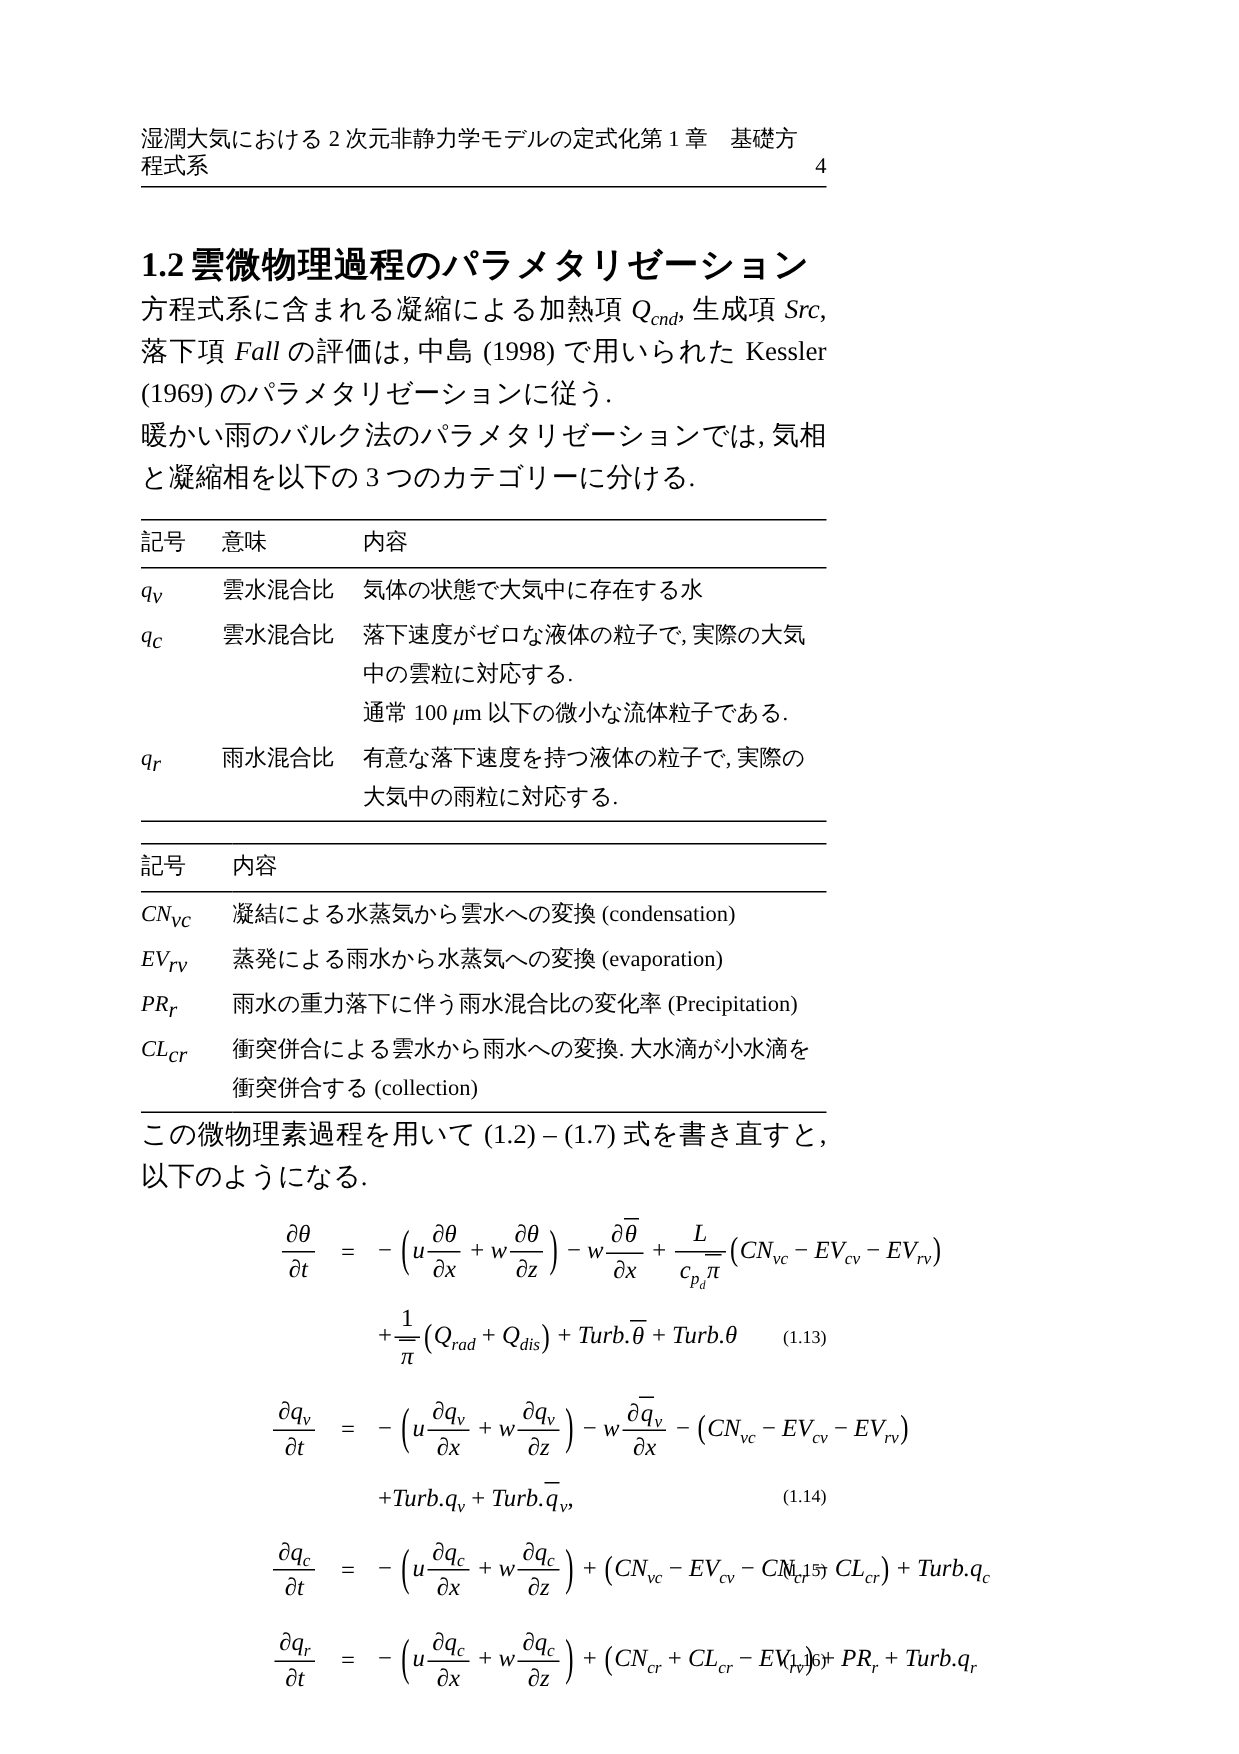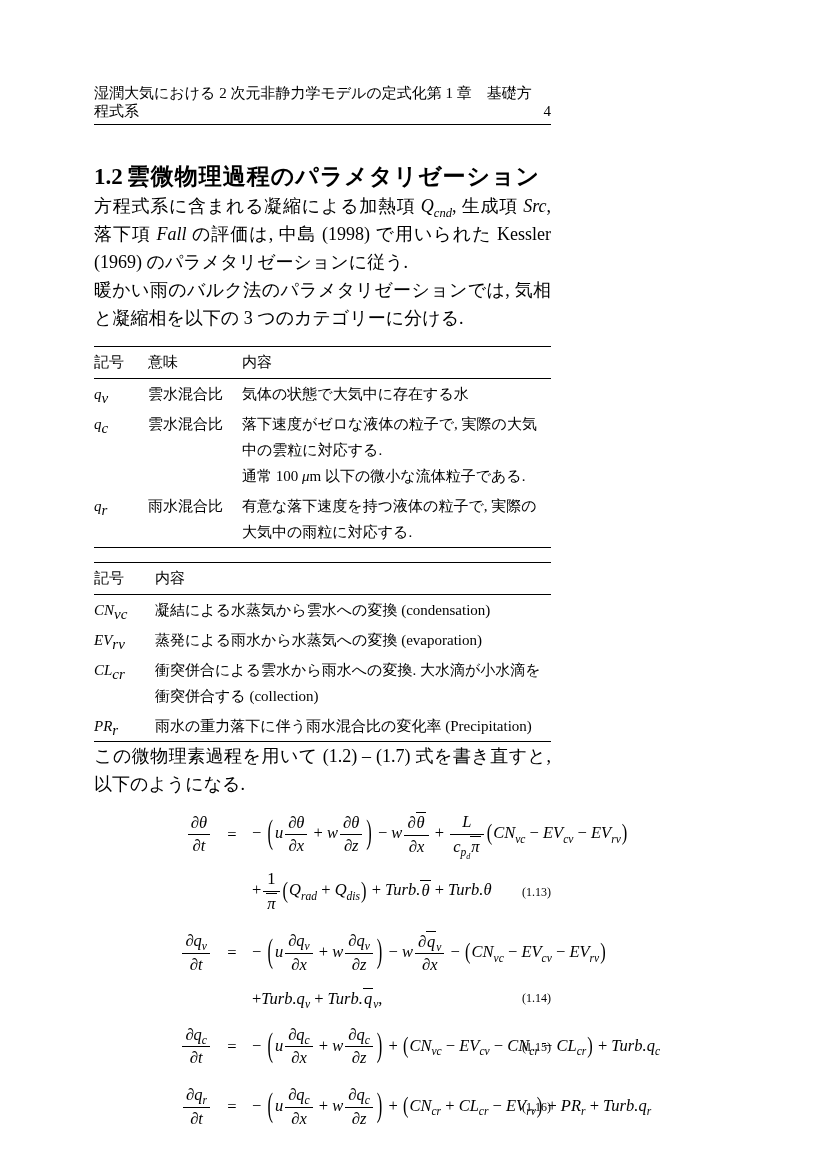--- a/index.html
+++ b/index.html
@@ -122,26 +122,26 @@
     <tbody>
       <tr>
         <td class="sym"><i>CN</i><sub><i>vc</i></sub></td>
         <td>凝結による水蒸気から雲水への変換 (condensation)</td>
       </tr>
       <tr>
         <td class="sym"><i>EV</i><sub><i>rv</i></sub></td>
         <td>蒸発による雨水から水蒸気への変換 (evaporation)</td>
       </tr>
       <tr>
+        <td class="sym"><i>PR</i><sub><i>r</i></sub></td>
+        <td>雨水の重力落下に伴う雨水混合比の変化率 (Precipitation)</td>
+      </tr>
+      <tr>
         <td class="sym"><i>CL</i><sub><i>cr</i></sub></td>
         <td>衝突併合による雲水から雨水への変換. 大水滴が小水滴を衝突併合する (collection)</td>
-      </tr>
-      <tr>
-        <td class="sym"><i>PR</i><sub><i>r</i></sub></td>
-        <td>雨水の重力落下に伴う雨水混合比の変化率 (Precipitation)</td>
       </tr>
     </tbody>
   </table>
 
   <p class="body mt3">この微物理素過程を用いて (1.2) – (1.7) 式を書き直すと, 以下のようになる.</p>
 
   <div class="eqblock">
     <div class="eqrow mb1">
       <span class="eq-lhs">
           <span class="fr">

